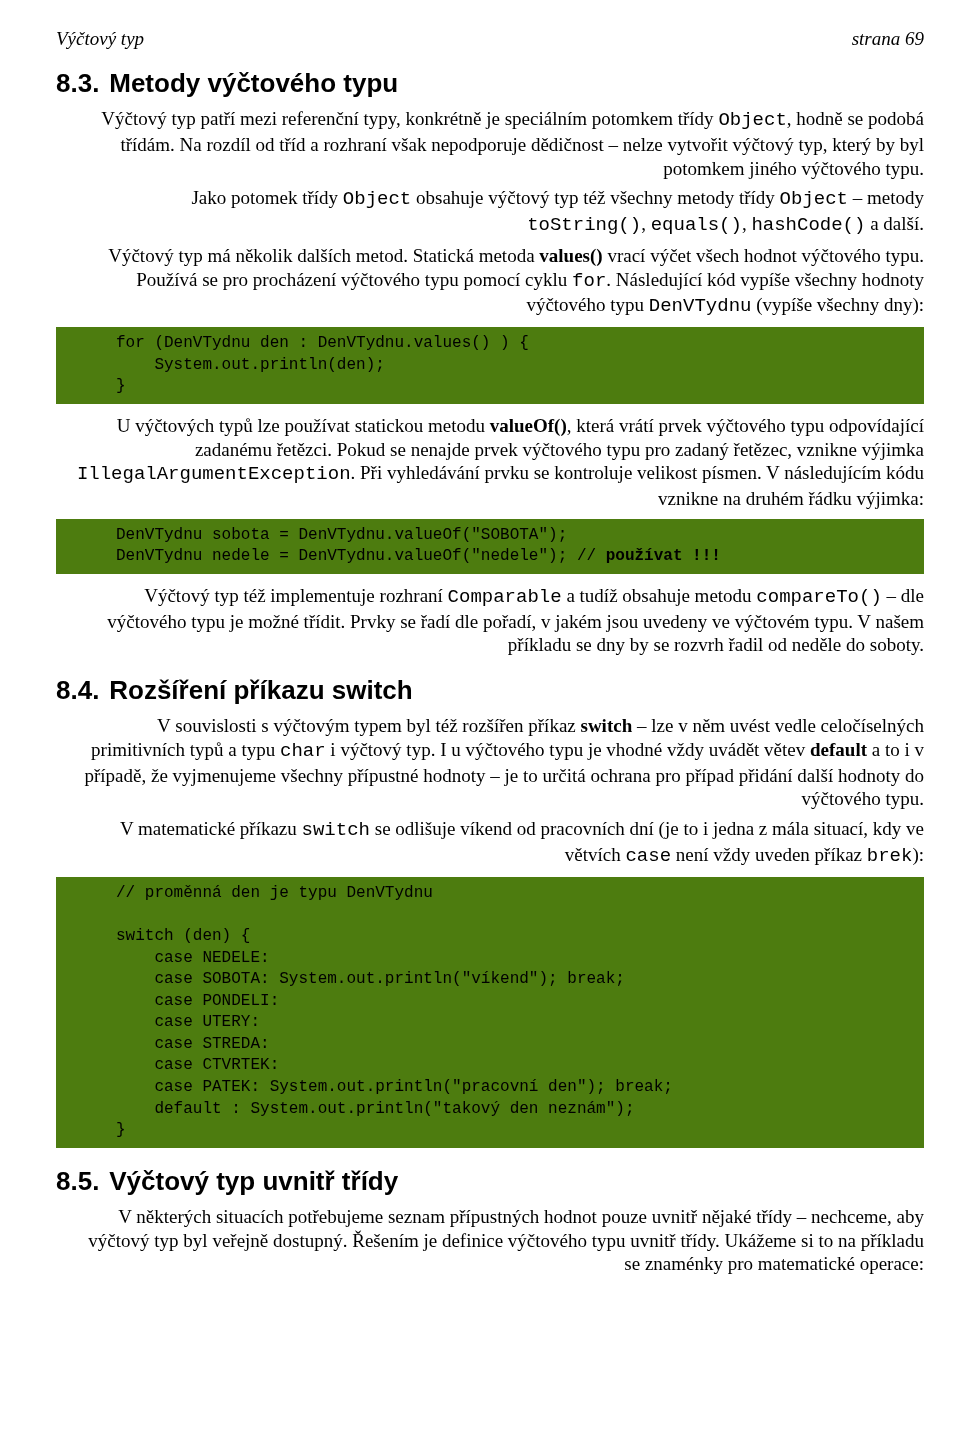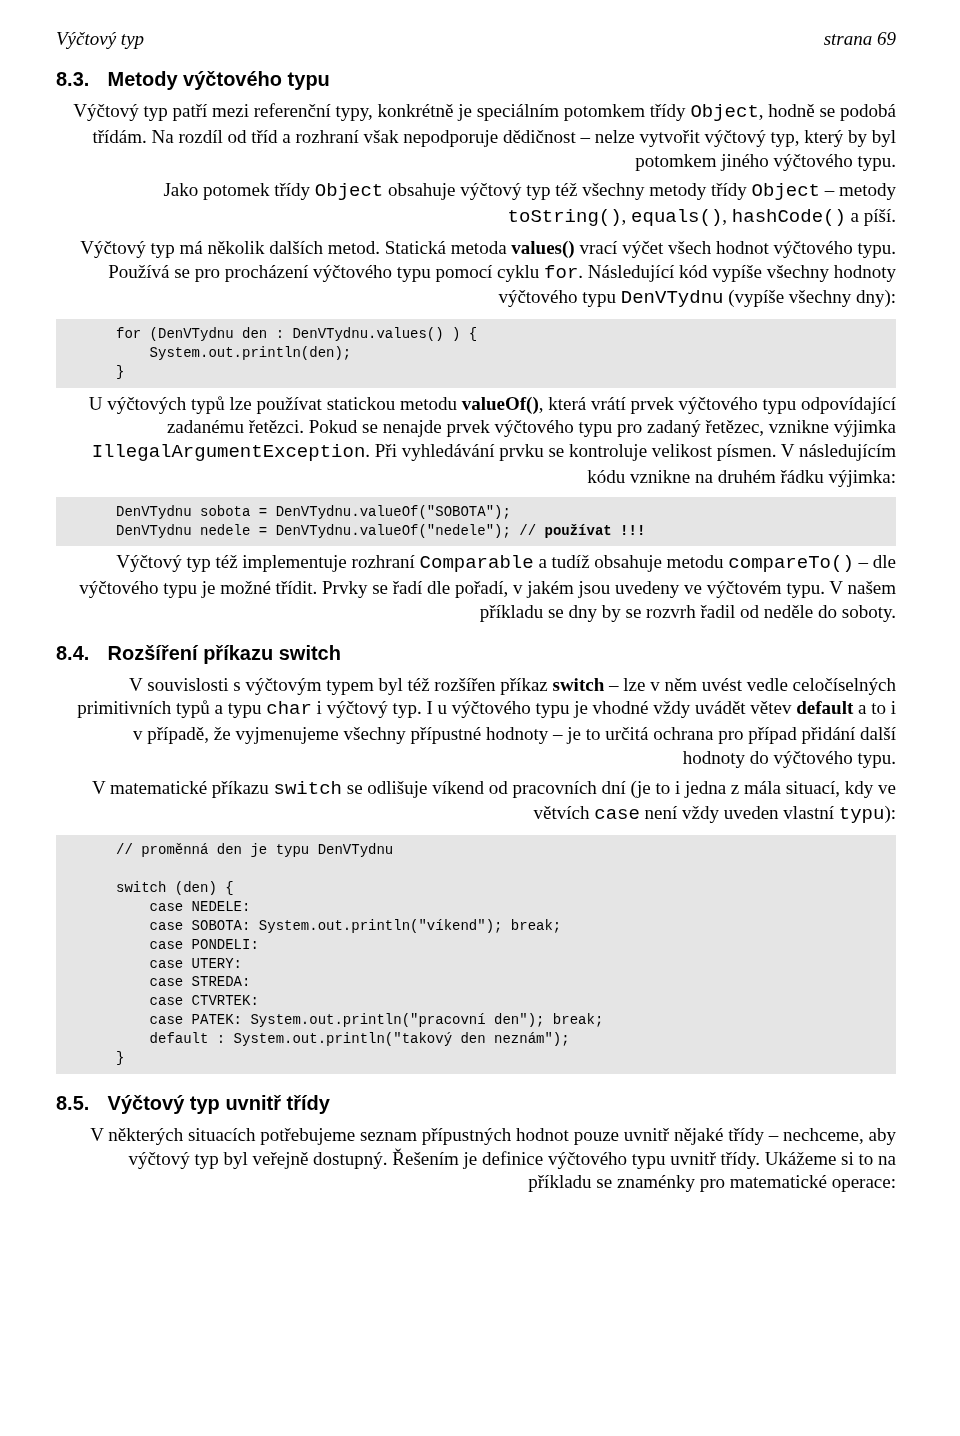--- a/index.html
+++ b/index.html
@@ -4,55 +4,55 @@
 <style>
   body {
     margin: 0;
     padding: 0;
     background: #fff;
     font-family: "Times New Roman", Times, serif;
     color: #000;
     width: 960px;
   }
   .page {
-    padding: 28px 64px 28px 56px;
+    padding: 28px 36px 28px 56px;
   }
   .header {
     display: flex;
     justify-content: space-between;
     font-style: italic;
     font-size: 19px;
     margin-bottom: 18px;
   }
   h2 {
     font-family: Arial, Helvetica, sans-serif;
     font-weight: bold;
-    font-size: 20px;
+    font-size: 26px;
     margin: 18px 0 8px 0;
   }
   h2 .num {
     display: inline-block;
     min-width: 46px;
   }
   p {
     font-size: 19px;
     line-height: 1.25;
     margin: 0 0 6px 12px;
     text-align: right;
   }
   .mono {
     font-family: "Courier New", Courier, monospace;
   }
   .code-block {
-    background: #e5e5e5;
+    background: #4d7c0f;
     font-family: "Courier New", Courier, monospace;
-    font-size: 14px;
+    font-size: 16px;
     line-height: 1.35;
     padding: 6px 14px 6px 60px;
-    margin: 8px 0 4px 0;
+    margin: 8px 0 10px 0;
     white-space: pre;
   }
   .bold {
     font-weight: bold;
   }
 </style>
 </head>
 <body>
 
 <div class="page">
@@ -64,21 +64,21 @@
   <h2>
     <span class="num">8.3.</span>
     <span>Metody výčtového typu</span>
   </h2>
 
   <p>
     <span>Výčtový typ patří mezi referenční typy, konkrétně je speciálním potomkem třídy </span><span class="mono">Object</span><span>, hodně se podobá třídám. Na rozdíl od tříd a rozhraní však nepodporuje dědičnost – nelze vytvořit výčtový typ, který by byl potomkem jiného výčtového typu.</span>
   </p>
 
   <p>
-    <span>Jako potomek třídy </span><span class="mono">Object</span><span> obsahuje výčtový typ též všechny metody třídy </span><span class="mono">Object</span><span> – metody </span><span class="mono">toString()</span><span>, </span><span class="mono">equals()</span><span>, </span><span class="mono">hashCode()</span><span> a píší.</span>
+    <span>Jako potomek třídy </span><span class="mono">Object</span><span> obsahuje výčtový typ též všechny metody třídy </span><span class="mono">Object</span><span> – metody </span><span class="mono">toString()</span><span>, </span><span class="mono">equals()</span><span>, </span><span class="mono">hashCode()</span><span> a další.</span>
   </p>
 
   <p>
     <span>Výčtový typ má několik dalších metod. Statická metoda </span><span class="bold">values()</span><span> vrací výčet všech hodnot výčtového typu. Používá se pro procházení výčtového typu pomocí cyklu </span><span class="mono">for</span><span>. Následující kód vypíše všechny hodnoty výčtového typu </span><span class="mono">DenVTydnu</span><span> (vypíše všechny dny):</span>
   </p>
 
   <div class="code-block">for (DenVTydnu den : DenVTydnu.values() ) {
     System.out.println(den);
 }</div>
 
@@ -96,21 +96,21 @@
   <h2>
     <span class="num">8.4.</span>
     <span>Rozšíření příkazu switch</span>
   </h2>
 
   <p>
     <span>V souvislosti s výčtovým typem byl též rozšířen příkaz </span><span class="bold">switch</span><span> – lze v něm uvést vedle celočíselných primitivních typů a typu </span><span class="mono">char</span><span> i výčtový typ. I u výčtového typu je vhodné vždy uvádět větev </span><span class="bold">default</span><span> a to i v případě, že vyjmenujeme všechny přípustné hodnoty – je to určitá ochrana pro případ přidání další hodnoty do výčtového typu.</span>
   </p>
 
   <p>
-    <span>V matematické příkazu </span><span class="mono">switch</span><span> se odlišuje víkend od pracovních dní (je to i jedna z mála situací, kdy ve větvích </span><span class="mono">case</span><span> není vždy uveden vlastní </span><span class="mono">typu</span><span>):</span>
+    <span>V matematické příkazu </span><span class="mono">switch</span><span> se odlišuje víkend od pracovních dní (je to i jedna z mála situací, kdy ve větvích </span><span class="mono">case</span><span> není vždy uveden příkaz </span><span class="mono">brek</span><span>):</span>
   </p>
 
   <div class="code-block">// proměnná den je typu DenVTydnu
 
 switch (den) {
     case NEDELE:
     case SOBOTA: System.out.println("víkend"); break;
     case PONDELI:
     case UTERY:
     case STREDA:

